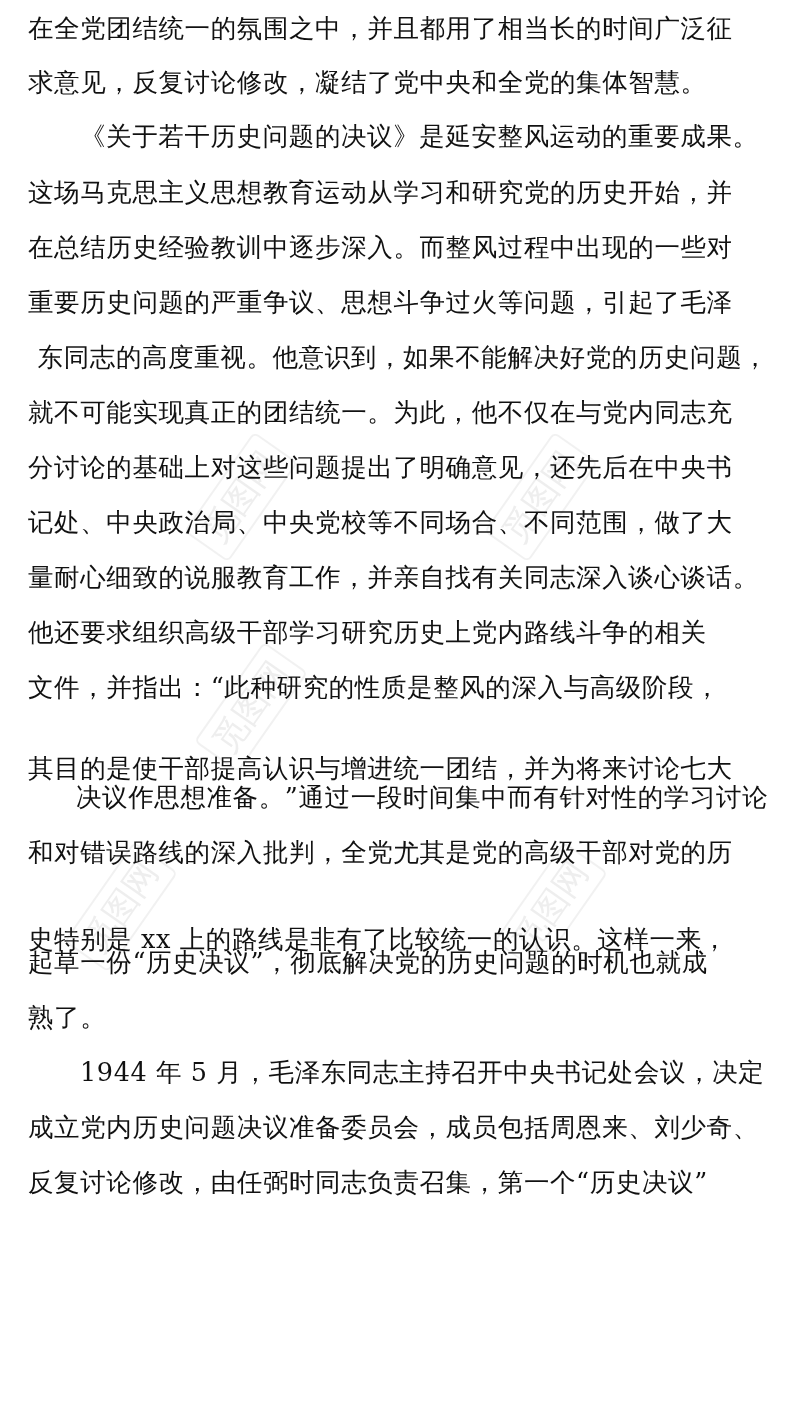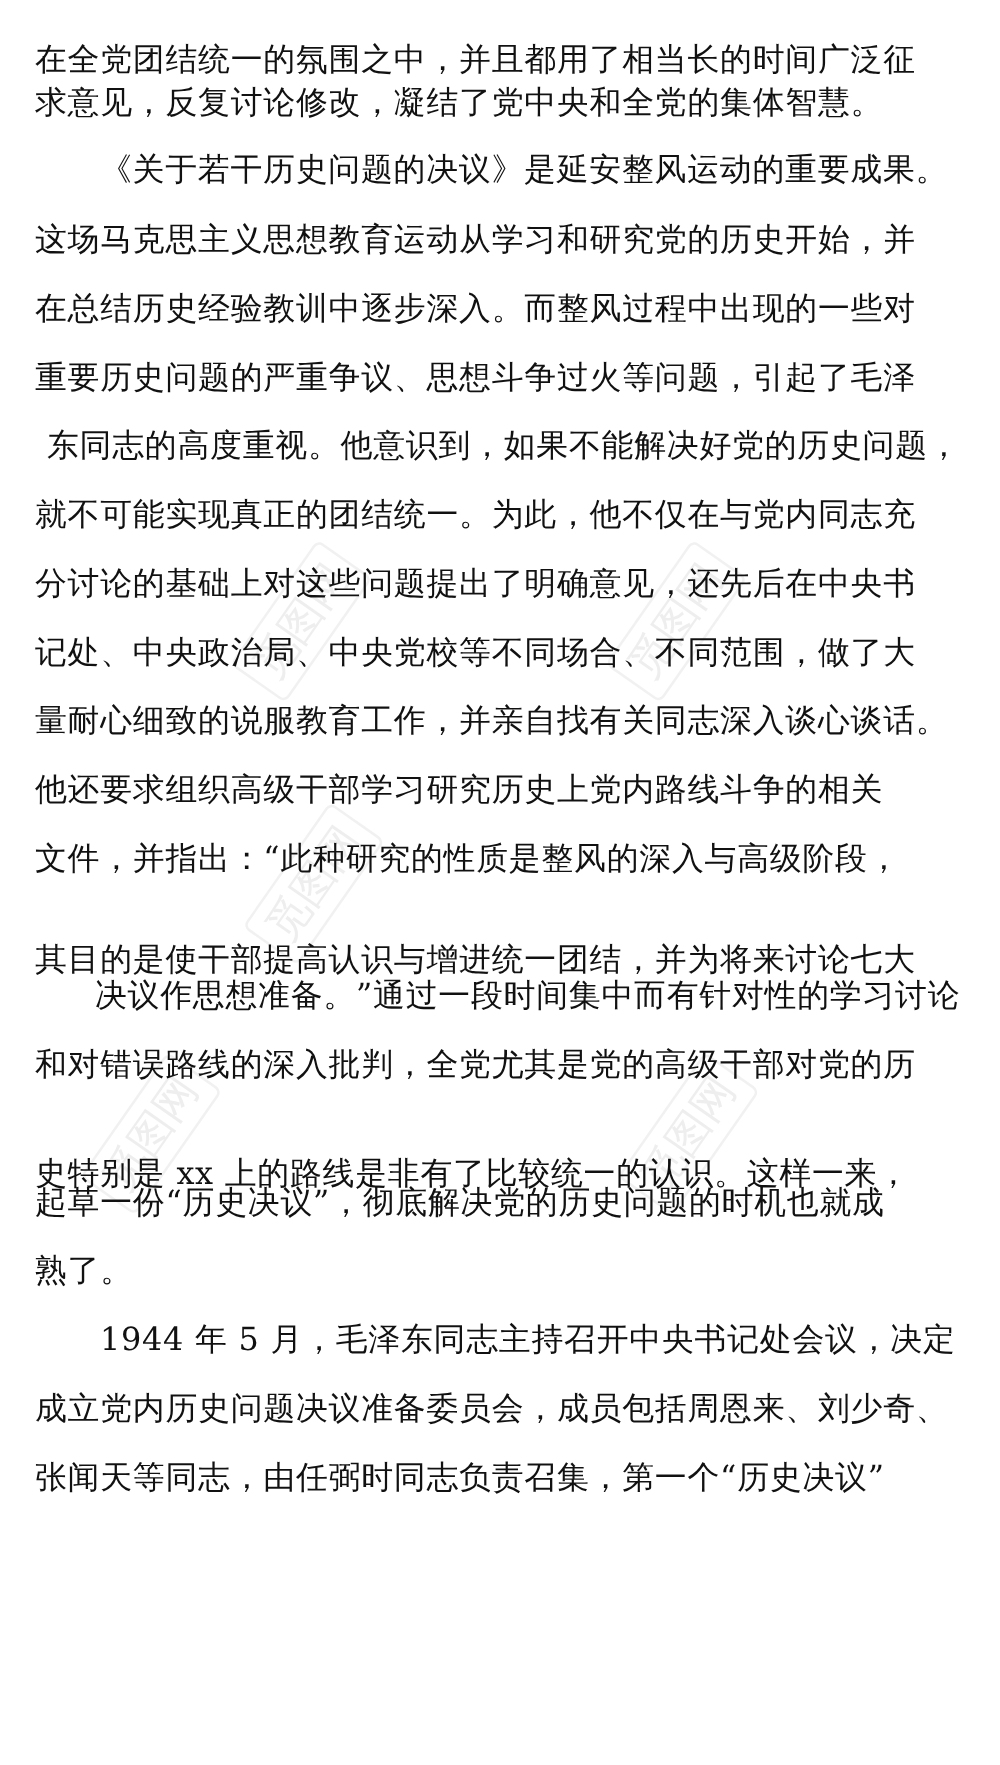--- a/index.html
+++ b/index.html
@@ -65,37 +65,37 @@
 
 <div class="page">
 
   <div class="watermark" style="left:180px; top:470px;">觅图网</div>
   <div class="watermark" style="left:480px; top:470px;">觅图网</div>
   <div class="watermark" style="left:190px; top:680px;">觅图网</div>
   <div class="watermark" style="left:60px; top:880px;">觅图网</div>
   <div class="watermark" style="left:490px; top:880px;">觅图网</div>
 
   <div id="lines">
-    <div class="line" style="top: 8px; margin-top: 20px;">在全党团结统一的氛围之中，并且都用了相当长的时间广泛征</div>
+    <div class="line" style="top: 8px;">在全党团结统一的氛围之中，并且都用了相当长的时间广泛征</div>
     <div class="line" style="top: 62px;">求意见，反复讨论修改，凝结了党中央和全党的集体智慧。</div>
     <div class="line" style="top: 116px; left: 80px;">《关于若干历史问题的决议》是延安整风运动的重要成果。</div>
     <div class="line" style="top: 172px;">这场马克思主义思想教育运动从学习和研究党的历史开始，并</div>
     <div class="line" style="top: 227px;">在总结历史经验教训中逐步深入。而整风过程中出现的一些对</div>
     <div class="line" style="top: 282px;">重要历史问题的严重争议、思想斗争过火等问题，引起了毛泽</div>
     <div class="line" style="top: 337px; text-align: center;">东同志的高度重视。他意识到，如果不能解决好党的历史问题，</div>
     <div class="line" style="top: 392px;">就不可能实现真正的团结统一。为此，他不仅在与党内同志充</div>
     <div class="line" style="top: 447px;">分讨论的基础上对这些问题提出了明确意见，还先后在中央书</div>
     <div class="line" style="top: 502px;">记处、中央政治局、中央党校等不同场合、不同范围，做了大</div>
     <div class="line" style="top: 557px;">量耐心细致的说服教育工作，并亲自找有关同志深入谈心谈话。</div>
     <div class="line" style="top: 612px;">他还要求组织高级干部学习研究历史上党内路线斗争的相关</div>
     <div class="line" style="top: 667px;">文件，并指出：“此种研究的性质是整风的深入与高级阶段，</div>
     <div class="line" style="top: 748px;">其目的是使干部提高认识与增进统一团结，并为将来讨论七大</div>
     <div class="line" style="top: 777px; margin-left: 48px;">决议作思想准备。”通过一段时间集中而有针对性的学习讨论</div>
     <div class="line" style="top: 832px;">和对错误路线的深入批判，全党尤其是党的高级干部对党的历</div>
     <div class="line" style="top: 887px; margin-top: 32px;">史特别是 xx 上的路线是非有了比较统一的认识。这样一来，</div>
     <div class="line" style="top: 942px;">起草一份“历史决议”，彻底解决党的历史问题的时机也就成</div>
     <div class="line" style="top: 997px;">熟了。</div>
     <div class="line" style="top: 1052px; left: 80px;">1944 年 5 月，毛泽东同志主持召开中央书记处会议，决定</div>
     <div class="line" style="top: 1107px;">成立党内历史问题决议准备委员会，成员包括周恩来、刘少奇、</div>
-    <div class="line" style="top: 1162px;">张闻天等同志，由任弼时同志负责召集，第一个“历史决议”</div>
+    <div class="line" style="top: 1162px;">反复讨论修改，由任弼时同志负责召集，第一个“历史决议”</div>
   </div>
 
 </div>
 
 </body></html>

